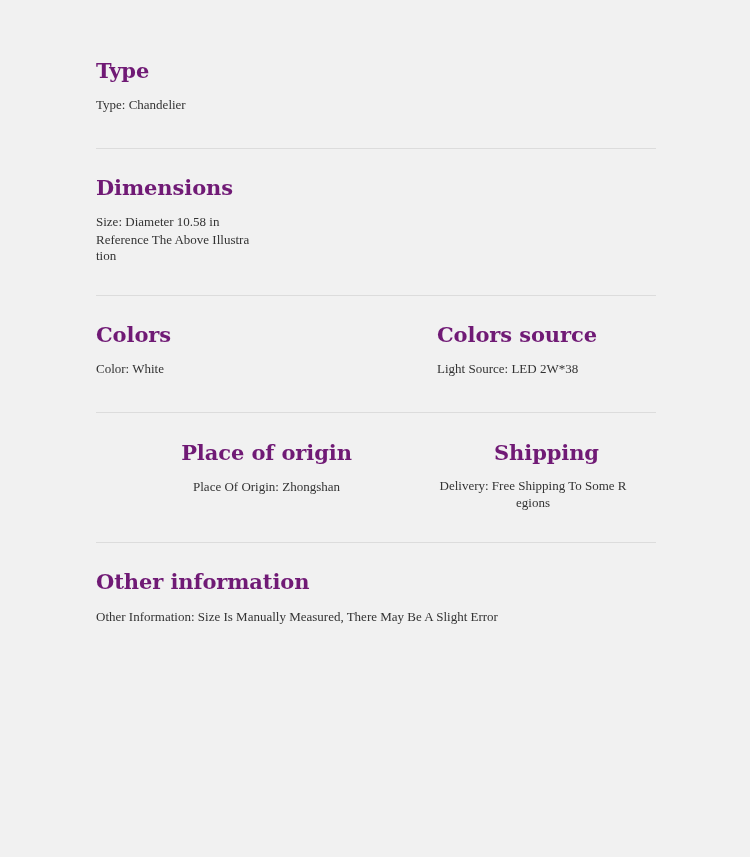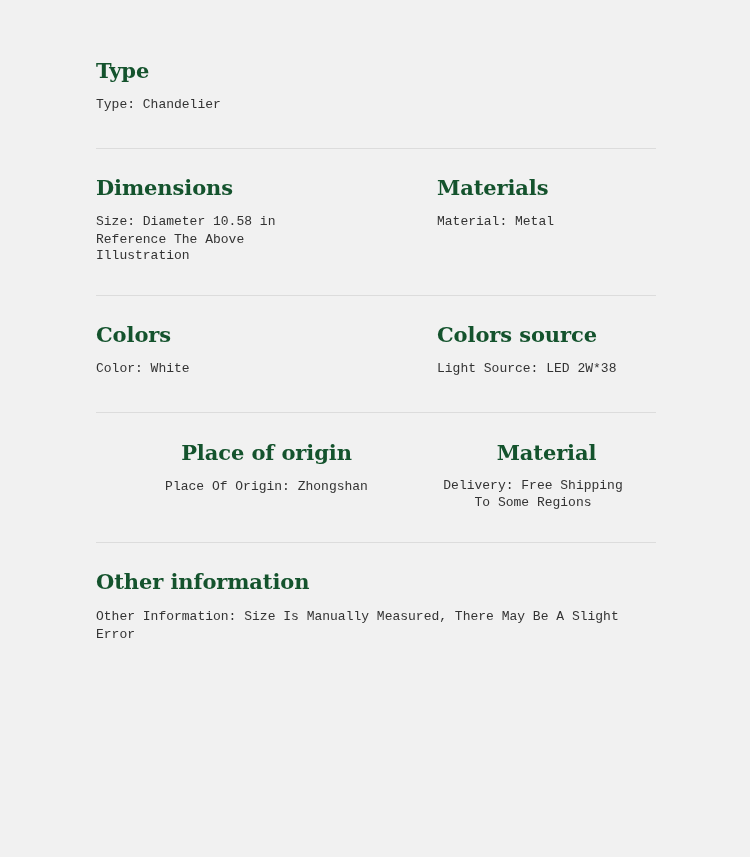--- a/index.html
+++ b/index.html
@@ -58,29 +58,29 @@
     width: 560px;
     flex: 0 0 560px;
   }
 
   
   .heading {
     font-family: "DejaVu Serif", "Liberation Serif", serif;
     font-weight: 700;
     font-size: 21px;
     line-height: 1.16;
-    color: #14532d;
+    color: #701a75;
     letter-spacing: -0.1px;
     margin: 0 0 13px 0;
     white-space: nowrap;
   }
 
   
   .spec-line {
-    font-family: Liberation Mono, monospace;
+    font-family: Liberation Serif, serif;
     font-size: 13px;
     line-height: 1.42;
     color: #333333;
     margin: 0;
   }
   .spec-line + .spec-line {
     margin-top: 0;
   }
 
   
@@ -127,24 +127,20 @@
     </div>
     <hr class="divider">
 
     <div class="section band-dims">
       <div class="section-row">
         <div class="col col-left">
           <h2 class="heading">Dimensions</h2>
           <p class="spec-line">Size: Diameter 10.58 in</p>
           <p class="spec-line clipped">Reference The Above Illustration</p>
         </div>
-        <div class="col col-right">
-          <h2 class="heading">Materials</h2>
-          <p class="spec-line">Material: Metal</p>
-        </div>
       </div>
     </div>
     <hr class="divider">
 
     <div class="section band-colors">
       <div class="section-row">
         <div class="col col-left">
           <h2 class="heading">Colors</h2>
           <p class="spec-line">Color: White</p>
         </div>
@@ -156,21 +152,21 @@
     </div>
     <hr class="divider">
 
     <div class="section band-origin">
       <div class="section-row">
         <div class="col col-left">
           <h2 class="heading">Place of origin</h2>
           <p class="spec-line">Place Of Origin: Zhongshan</p>
         </div>
         <div class="col col-right">
-          <h2 class="heading">Material</h2>
+          <h2 class="heading">Shipping</h2>
           <p class="spec-line clipped">Delivery: Free Shipping To Some Regions</p>
         </div>
       </div>
     </div>
     <hr class="divider">
 
     <div class="section band-other">
       <div class="section-row">
         <div class="col col-full">
           <h2 class="heading">Other information</h2>

